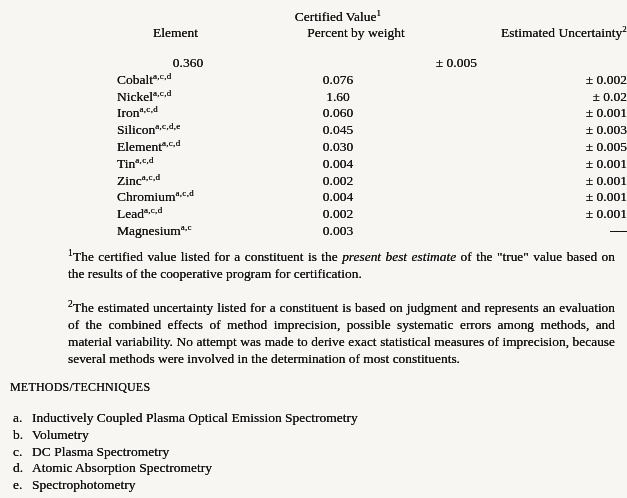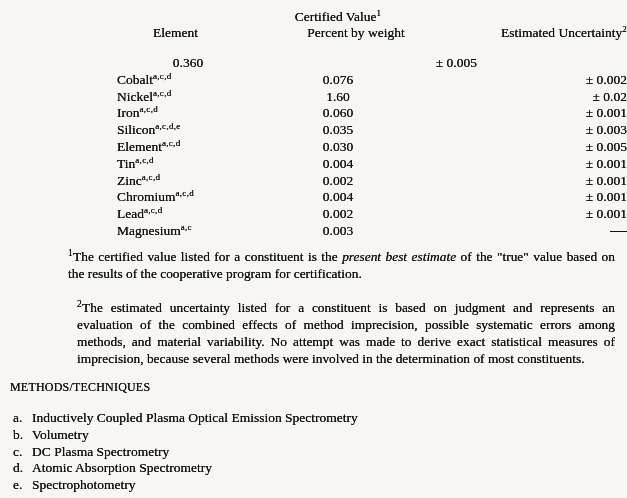--- a/index.html
+++ b/index.html
@@ -59,21 +59,21 @@
   
   .footnotes {
     position: absolute;
     left: 68px;
     top: 249px;
     width: 547px;
     font-size: 13.4px;
     line-height: 16.9px;
     text-align: justify;
   }
-  .fn + .fn { margin-top: 17px; margin-left: 9px; }
+  .fn + .fn { margin-top: 17px; }
   .fn .sup { font-size: 9.5px; }
   .ital { font-style: italic; }
 
   
   .methods-heading {
     position: absolute;
     left: 10px;
     top: 380px;
     font-size: 12px;
     letter-spacing: 0.2px;
@@ -125,21 +125,21 @@
         <div class="col2">1.60</div>
         <div class="col3">± 0.02</div>
       </div>
       <div class="trow">
         <div class="col1"><span>Iron</span><span class="sup">a,c,d</span></div>
         <div class="col2">0.060</div>
         <div class="col3">± 0.001</div>
       </div>
       <div class="trow">
         <div class="col1"><span>Silicon</span><span class="sup">a,c,d,e</span></div>
-        <div class="col2">0.035</div>
+        <div class="col2">0.045</div>
         <div class="col3">± 0.003</div>
       </div>
       <div class="trow">
         <div class="col1"><span>Element</span><span class="sup">a,c,d</span></div>
         <div class="col2">0.030</div>
         <div class="col3">± 0.005</div>
       </div>
       <div class="trow">
         <div class="col1"><span>Tin</span><span class="sup">a,c,d</span></div>
         <div class="col2">0.004</div>

